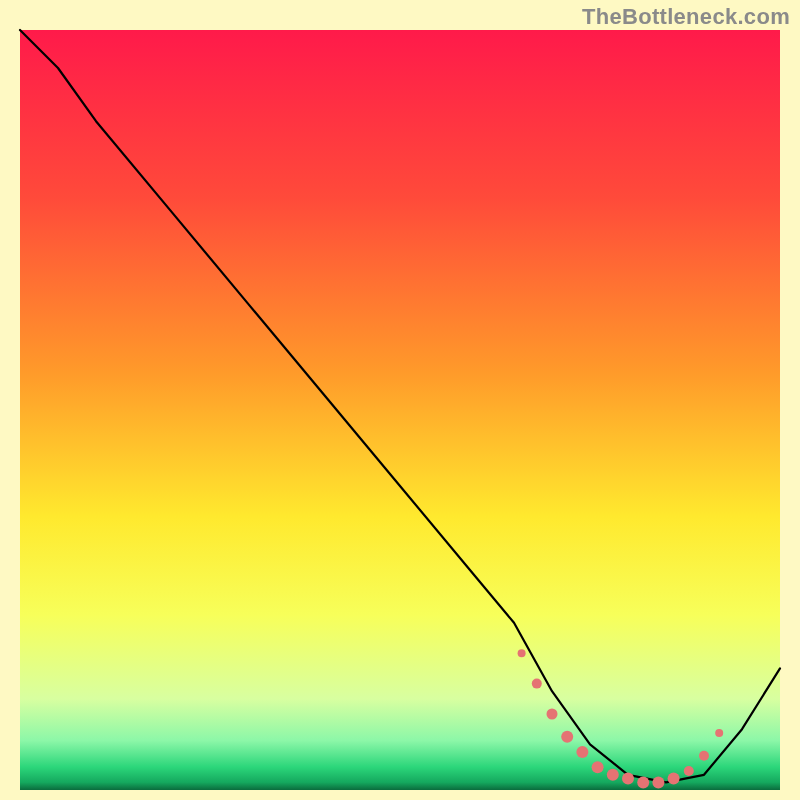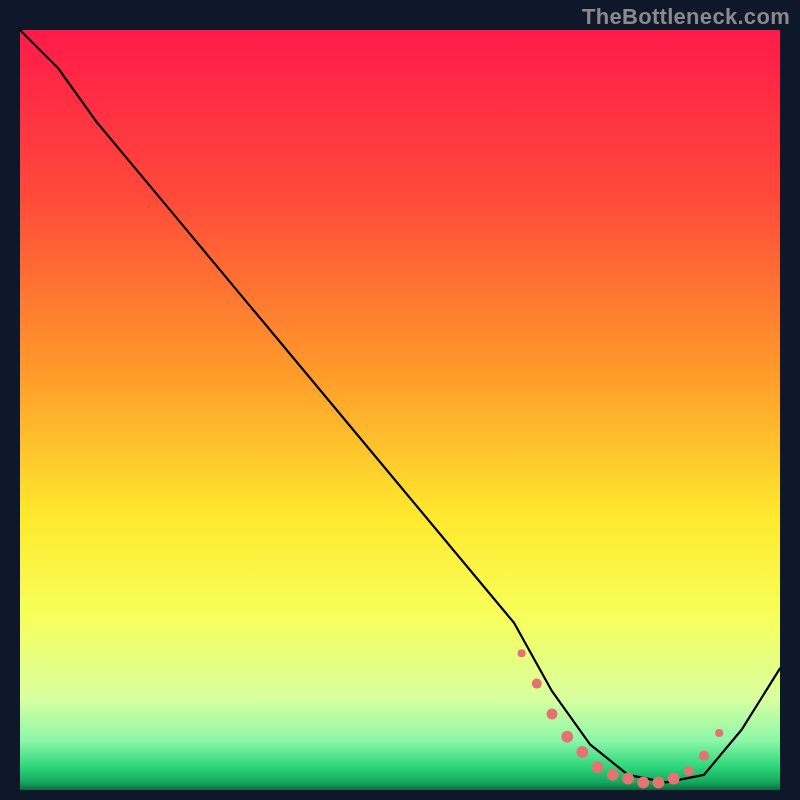--- a/index.html
+++ b/index.html
@@ -7,21 +7,21 @@
     padding: 0;
     width: 800px;
     height: 800px;
     background: #000;
     overflow: hidden;
   }
   .stage {
     position: relative;
     width: 800px;
     height: 800px;
-    background: #0f172a;
+    background: #fef9c3;
   }
   svg.chart {
     position: absolute;
     left: 0;
     top: 0;
   }
   .watermark {
     position: absolute;
     top: 4px;
     right: 10px;

